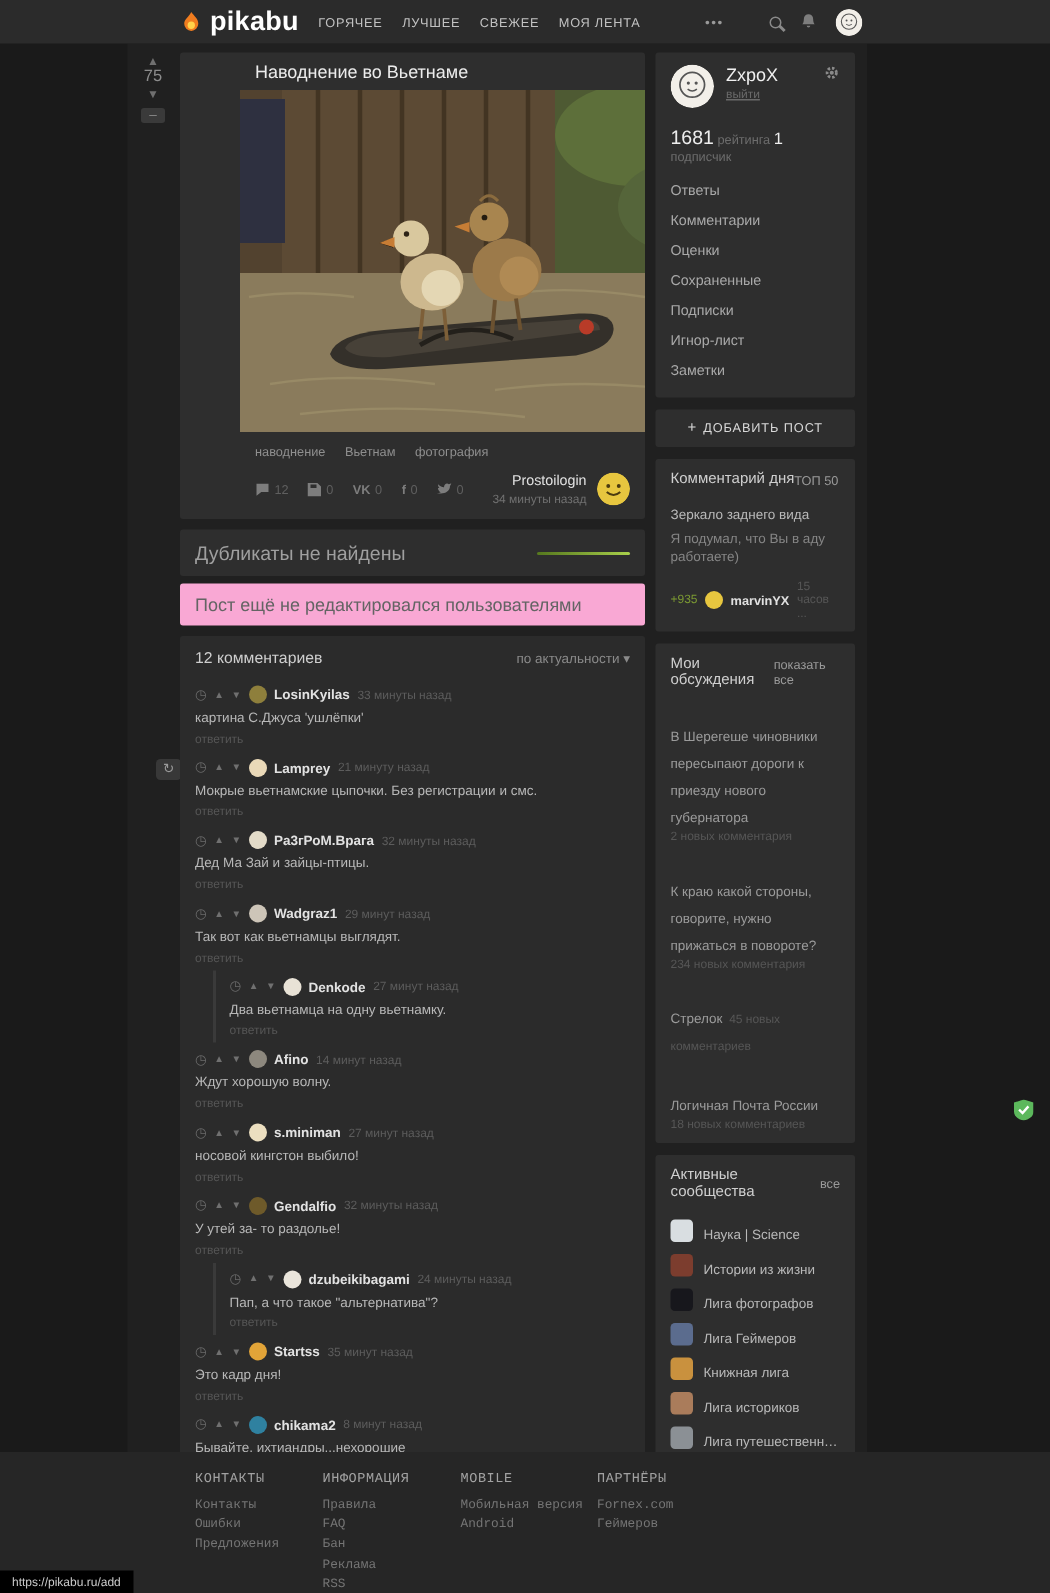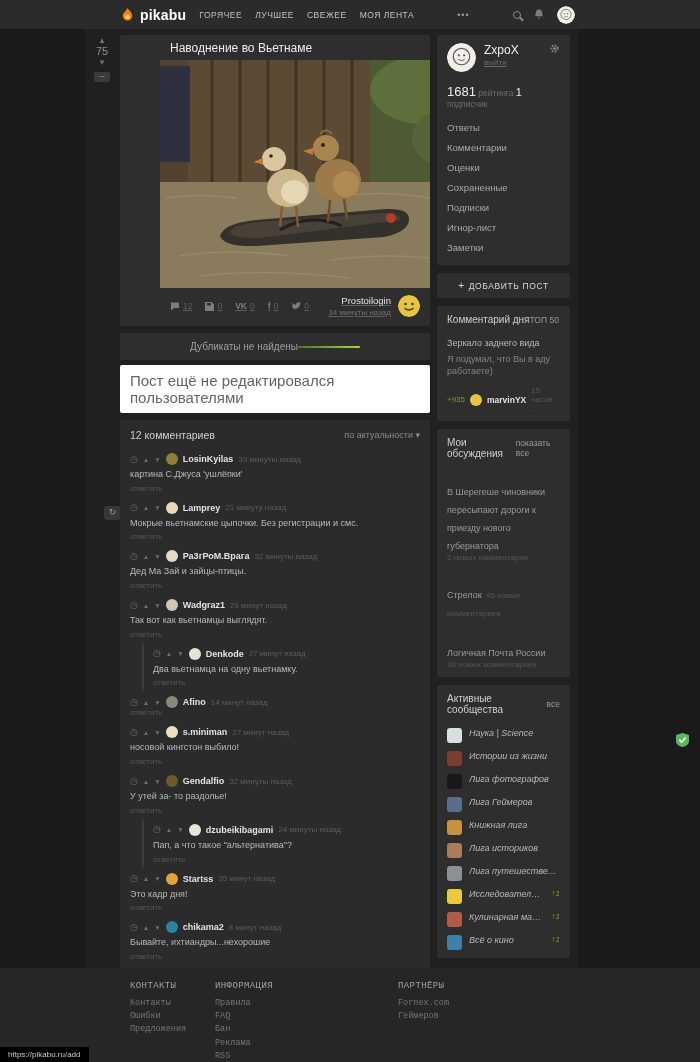--- a/index.html
+++ b/index.html
@@ -3,52 +3,52 @@
 <meta charset="utf-8">
 <style>
   * { margin:0; padding:0; box-sizing:border-box; }
   html,body { width:700px; height:1062px; }
   body { background:#1a1a1a; font-family:"Liberation Sans", sans-serif; position:relative; overflow:hidden; }
   .content-strip { position:absolute; left:85px; top:29px; width:493px; height:939px; background:#202020; }
 
   
   .topbar { position:absolute; top:0; left:0; width:700px; height:29px; background:#2b2b2b; display:flex; align-items:center; padding:0 125px 0 120px; gap:13px; z-index:5; }
   .logo { display:flex; align-items:center; gap:5px; }
-  .logo-text { color:#fff; font-size:14px; font-weight:bold; letter-spacing:.2px;text-align:center; }
+  .logo-text { color:#fff; font-size:18px; font-weight:bold; letter-spacing:.2px;text-align:center; }
   .nav-item { color:#c2c2c2; font-size:8.5px; letter-spacing:.5px; }
   .more-dots { color:#9a9a9a; font-size:9px; margin-left:30px; letter-spacing:1px; }
   .top-icons { margin-left:auto; display:flex; align-items:center; gap:13px; }
   .ic-search { width:8px; height:8px; border:1.5px solid #8a8a8a; border-radius:50%; position:relative; }
   .ic-search::after { content:""; position:absolute; width:5px; height:1.5px; background:#8a8a8a; transform:rotate(45deg); right:-4px; bottom:-2px; }
   .top-avatar { width:18px; height:18px; border-radius:50%; overflow:hidden; }
 
   
   .vote-col { position:absolute; left:91px; top:36px; width:22px; text-align:center; color:#7d7d7d; }
   .vote-up, .vote-down { font-size:8px; color:#6f6f6f; line-height:9px; }
   .vote-score { font-size:11px; color:#8c8c8c; line-height:13px; }
   .collapse-btn { position:absolute; left:94px; top:72px; width:16px; height:10px; background:#3a3a3a; border-radius:2px; color:#8c8c8c; font-size:9px; line-height:8px; text-align:center; }
   .float-refresh { position:absolute; left:104px; top:506px; width:17px; height:14px; background:#383838; border-radius:3px; color:#9a9a9a; font-size:9px; line-height:13px; text-align:center; }
 
   
   .story { position:absolute; left:120px; top:35px; width:310px; }
   .card { background:#2e2e2e; border-radius:2px;padding-left:40px; }
   .post-head { padding:6px 10px 5px; font-size:12px; color:#ececec; }
   .img-wrap { width:100%; height:228px; overflow:hidden; background:#6e6148; line-height:0; }
   .tags { display:flex; gap:13px; padding:8px 10px 2px; font-size:8.5px; color:#8f8f8f; }
-  .share { display:flex; align-items:center; padding:7px 10px 9px; font-size:8.5px; color:#5f5f5f;text-decoration:underline; }
+  .share { display:flex; align-items:center; padding:7px 10px 9px; font-size:8.5px; color:#5f5f5f; }
   .stat { display:flex; align-items:center; gap:3px; margin-right:13px; }
   .stat .glyph { color:#7d7d7d; font-weight:bold; font-size:8.5px; line-height:9px; }
   .author { margin-left:auto; text-align:right; }
   .author .nm { color:#e2e2e2; font-size:9.5px; }
   .author .tm { color:#707070; font-size:8px; margin-top:2px; }
   .av22 { width:22px; height:22px; border-radius:50%; overflow:hidden; margin-left:7px; flex:none; }
 
-  .dup-row { margin-top:7px; display:flex; align-items:center; justify-content:center; padding:8px 10px; font-size:10px; color:#9f9f9f; }
+  .dup-row { margin-top:7px; display:flex; align-items:center; justify-content:space-between; padding:8px 10px; font-size:13px; color:#9f9f9f; }
   .green-line { width:62px; height:2px; border-radius:1px; background:linear-gradient(90deg,#55771e,#a9d04b); }
-  .noedit-row { margin-top:5px; padding:7px 10px; font-size:15px; color:#646464; background:#ffffff; border-radius:2px; }
+  .noedit-row { margin-top:5px; padding:7px 10px; font-size:12px; color:#646464; background:#f9a8d4; border-radius:2px; }
 
   
   .comments { margin-top:7px; background:#2b2b2b; border-radius:2px; padding-bottom:10px; }
   .c-head { display:flex; justify-content:space-between; align-items:center; padding:9px 10px 7px; }
   .c-count { color:#cfcfcf; font-size:10.5px; }
   .c-sort { color:#8a8a8a; font-size:9px; }
   .comment { padding:5px 10px 1px; }
   .comment.nested { margin-left:22px; border-left:2px solid #3a3a3a; padding-left:9px; }
   .c-meta { display:flex; align-items:center; gap:5px; }
   .c-clock { color:#686868; font-size:9px; line-height:9px; }
@@ -86,21 +86,21 @@
   .cod-foot { display:flex; align-items:center; gap:5px; margin-top:9px; }
   .cod-score { color:#7c9a33; font-size:8px; }
   .cod-av { width:12px; height:12px; border-radius:50%; background:#e7c63f; flex:none; }
   .cod-author { color:#e0e0e0; font-weight:bold; font-size:8.5px; }
   .cod-time { color:#565656; font-size:8px; }
 
   .disc-item { margin-top:22px; }
   .disc-title { color:#9b9b9b; font-size:9px; line-height:1.4; }
   .disc-count { color:#565656; font-size:8px; }
 
-  .comm-row { display:flex; align-items:flex-start; gap:7px; margin-top:8px;font-style:italic; }
+  .comm-row { display:flex; align-items:flex-end; gap:7px; margin-top:8px; }
   .comm-ic { width:15px; height:15px; border-radius:3px; flex:none; }
   .comm-name { color:#b9b9b9; font-size:9px; white-space:nowrap; overflow:hidden; text-overflow:ellipsis; }
   .delta-up { color:#7c9a33; font-size:8px; margin-left:auto; }
 
   
   .footer { position:absolute; left:0; top:968px; width:700px; height:94px; background:#262626;font-family:Liberation Mono, monospace; }
   .f-col { position:absolute; top:13px; }
   .f-col.c1{left:130px} .f-col.c2{left:215px} .f-col.c3{left:307px} .f-col.c4{left:398px}
   .f-title { color:#a2a2a2; font-size:9px; margin-bottom:6px; letter-spacing:.4px; }
   .f-link { color:#757575; font-size:8.5px; line-height:1.55; }
@@ -195,20 +195,25 @@
         <ellipse cx="178" cy="120" rx="23" ry="21" fill="#9c7a4a"></ellipse>
         <ellipse cx="186" cy="124" rx="13" ry="13" fill="#b08a54"></ellipse>
         <circle cx="166" cy="88" r="13" fill="#a8854f"></circle>
         <path d="M153 88 l-10 3 10 4 z" fill="#c77d35"></path>
         <circle cx="163" cy="85" r="1.9" fill="#241c10"></circle>
         <path d="M160 74 q6 -7 12 0" stroke="#8a6b3e" stroke-width="2" fill="none"></path>
         <line x1="170" y1="140" x2="168" y2="162" stroke="#6b5130" stroke-width="2.6"></line>
         <line x1="184" y1="139" x2="187" y2="160" stroke="#6b5130" stroke-width="2.6"></line>
       </svg>
     </div>
+    <div class="tags">
+      <span>наводнение</span>
+      <span>Вьетнам</span>
+      <span>фотография</span>
+    </div>
     <div class="share">
       <span class="stat">
         <svg width="10" height="9" viewBox="0 0 10 9">
             <path d="M1 0.5h8v5.5H4.2L1 8.5z" fill="#7d7d7d"></path>
           </svg>
         <span>12</span>
       </span>
       <span class="stat">
         <svg width="9" height="9" viewBox="0 0 9 9">
             <path d="M0 0h6.6L9 2.4V9H0z M2 1v2.4h4V1z" fill="#7d7d7d"></path>
@@ -323,20 +328,21 @@
 
     <div class="comment">
       <div class="c-meta">
           <span class="c-clock">◷</span>
           <span class="c-up">▲</span>
           <span class="c-down">▼</span>
           <span class="c-av" style="background: rgb(141, 136, 126);"></span>
           <span class="c-name">Afino</span>
           <span class="c-time">14 минут назад</span>
         </div>
+      <div class="c-text">Ждут хорошую волну.</div>
       <div class="c-reply">ответить</div>
     </div>
 
     <div class="comment">
       <div class="c-meta">
           <span class="c-clock">◷</span>
           <span class="c-up">▲</span>
           <span class="c-down">▼</span>
           <span class="c-av" style="background: rgb(236, 223, 192);"></span>
           <span class="c-name">s.miniman</span>
@@ -484,20 +490,24 @@
   <div class="sb-card">
     <div class="sb-head">
       <span class="sb-title">Мои обсуждения</span>
       <span class="sb-right">показать все</span>
     </div>
     <div class="disc-item">
       <span class="disc-title">В Шерегеше чиновники пересыпают дороги к приезду нового губернатора</span>
       <div class="disc-count">2 новых комментария</div>
     </div>
     <div class="disc-item">
+      <span class="disc-title">К краю какой стороны, говорите, нужно прижаться в повороте?</span>
+      <div class="disc-count">234 новых комментария</div>
+    </div>
+    <div class="disc-item">
       <span class="disc-title">Стрелок</span>
       <span class="disc-count">45 новых комментариев</span>
     </div>
     <div class="disc-item">
       <span class="disc-title">Логичная Почта России</span>
       <div class="disc-count">18 новых комментариев</div>
     </div>
   </div>
 
   <div class="sb-card">
@@ -562,20 +572,25 @@
   </div>
   <div class="f-col c2">
     <div class="f-title">ИНФОРМАЦИЯ</div>
     <div class="f-link">Правила</div>
     <div class="f-link">FAQ</div>
     <div class="f-link">Бан</div>
     <div class="f-link">Реклама</div>
     <div class="f-link">RSS</div>
 
   </div>
+  <div class="f-col c3">
+    <div class="f-title">MOBILE</div>
+    <div class="f-link">Мобильная версия</div>
+    <div class="f-link">Android</div>
+  </div>
   <div class="f-col c4">
     <div class="f-title">ПАРТНЁРЫ</div>
     <div class="f-link">Fornex.com</div>
     <div class="f-link">Геймеров</div>
   </div>
 
 </div>
 
 <div class="shield-ext">
   <svg width="13" height="14" viewBox="0 0 13 14">

